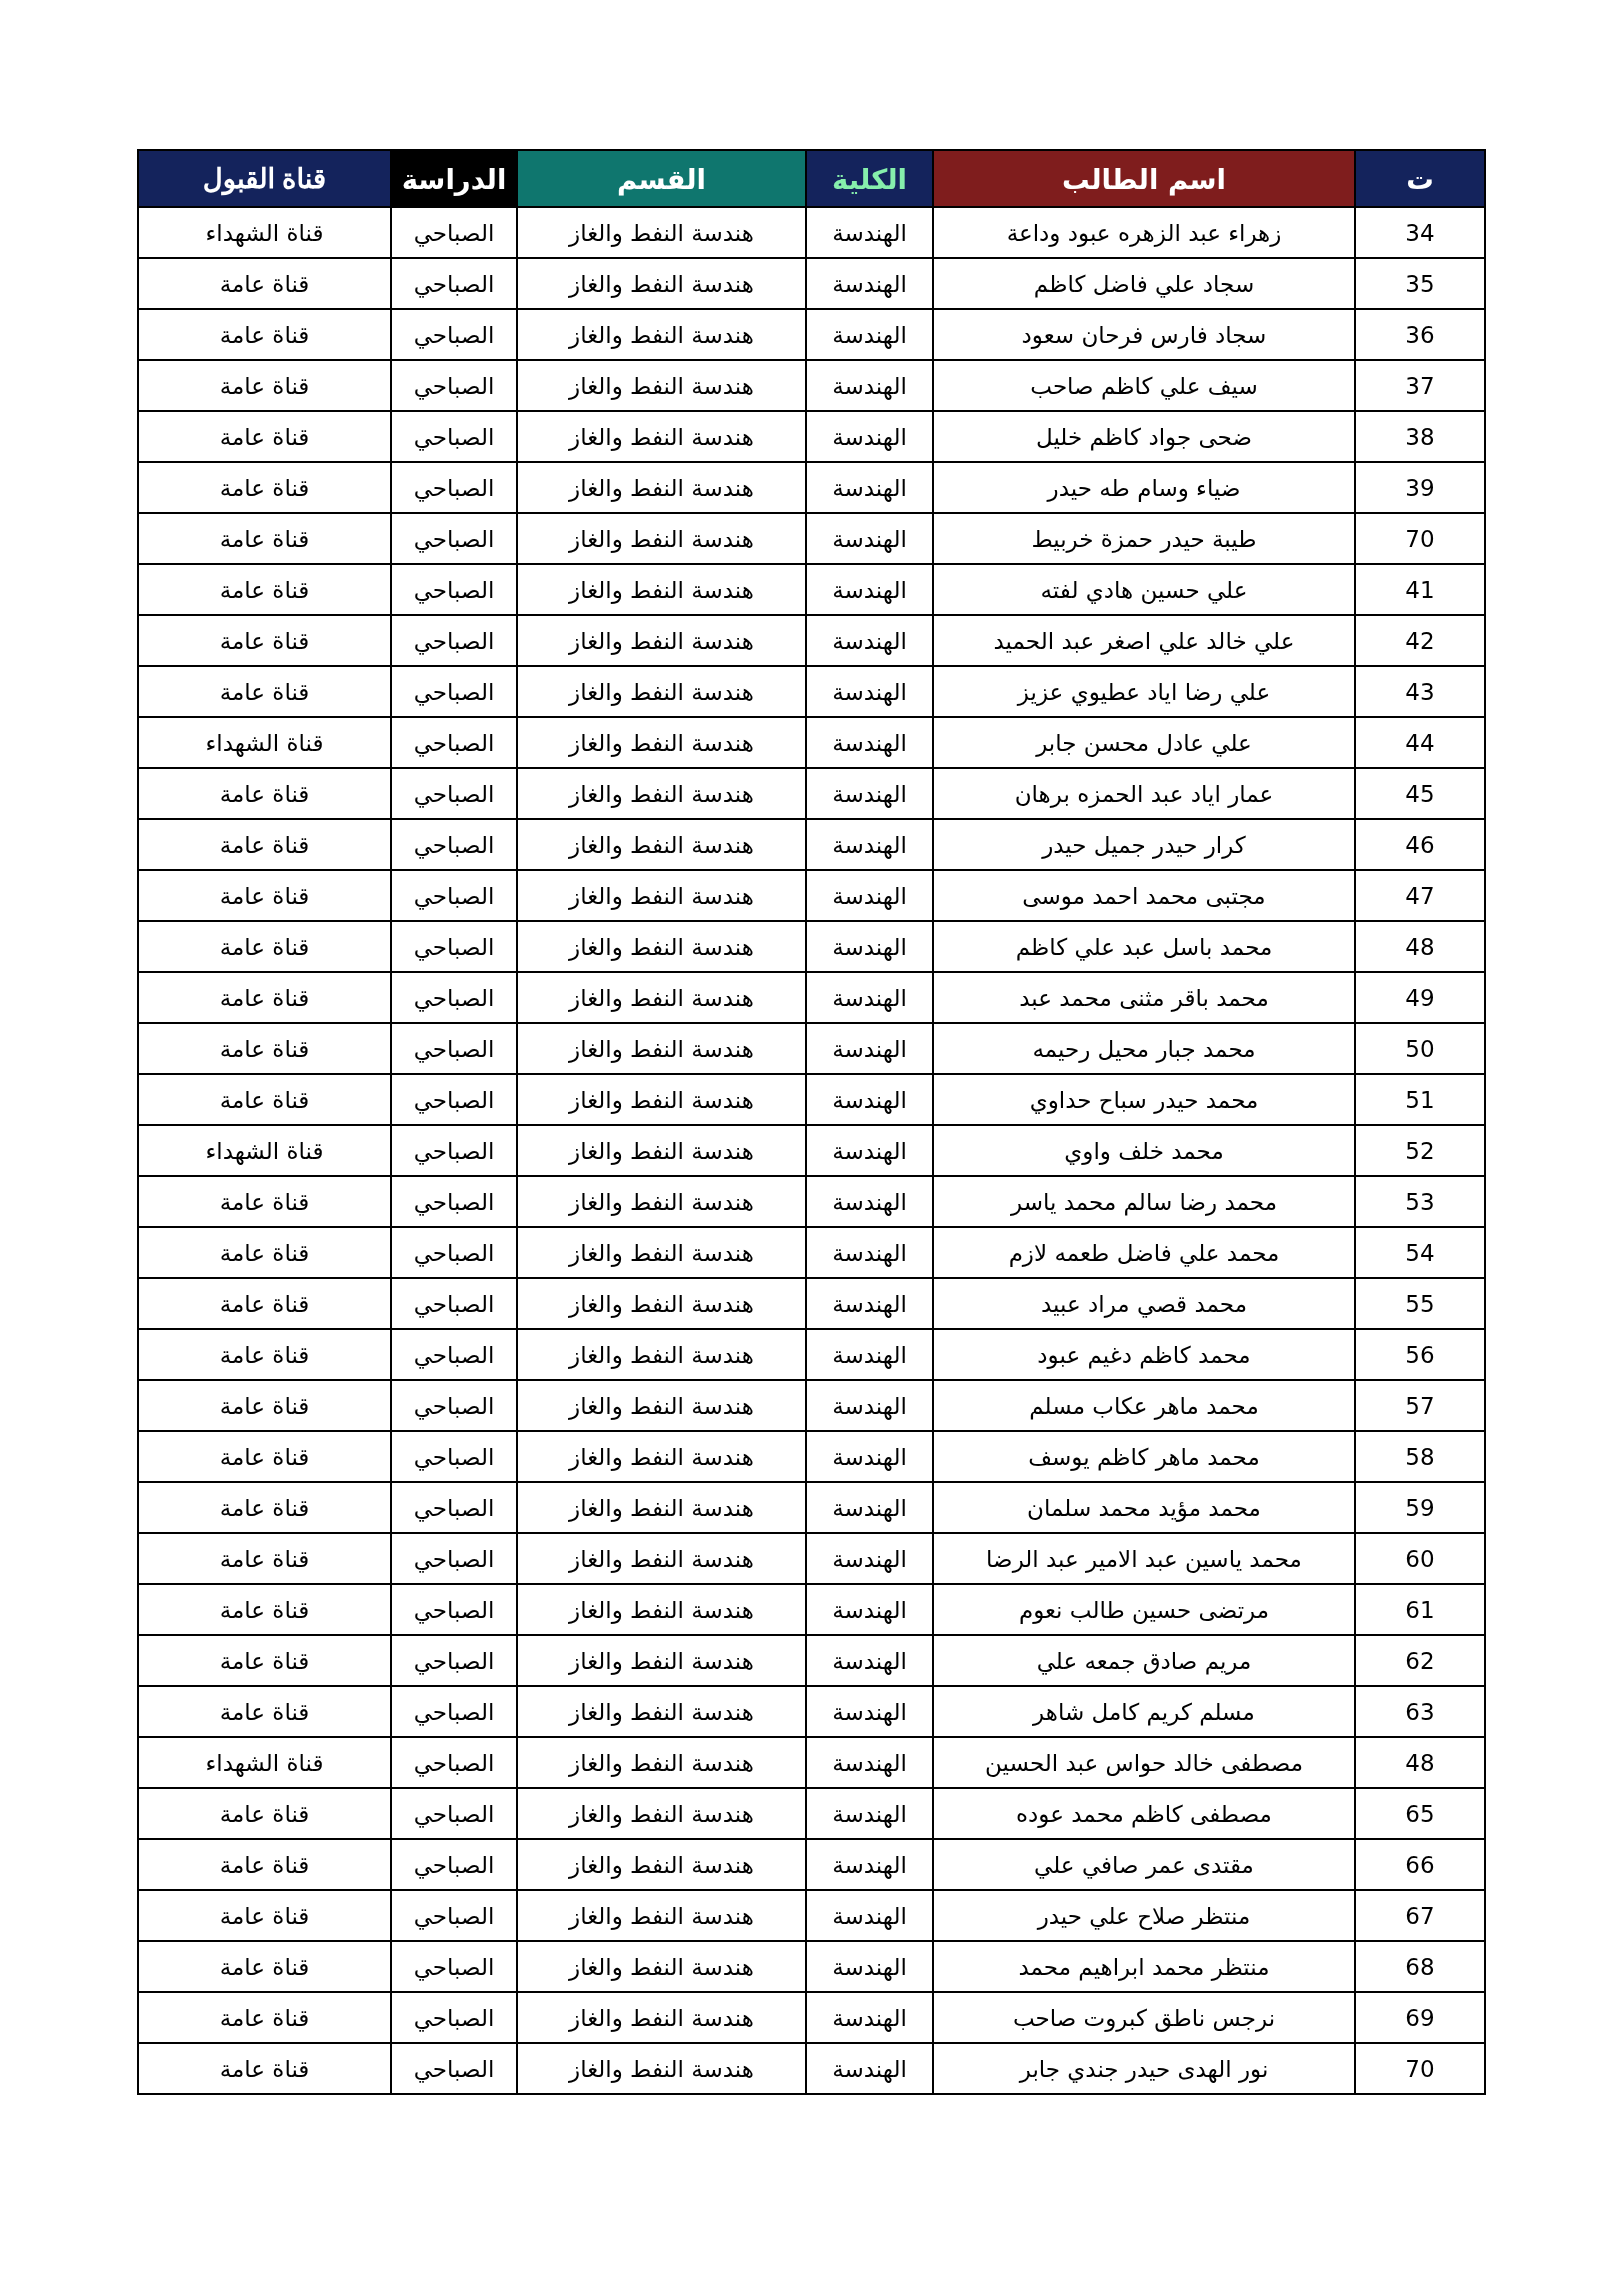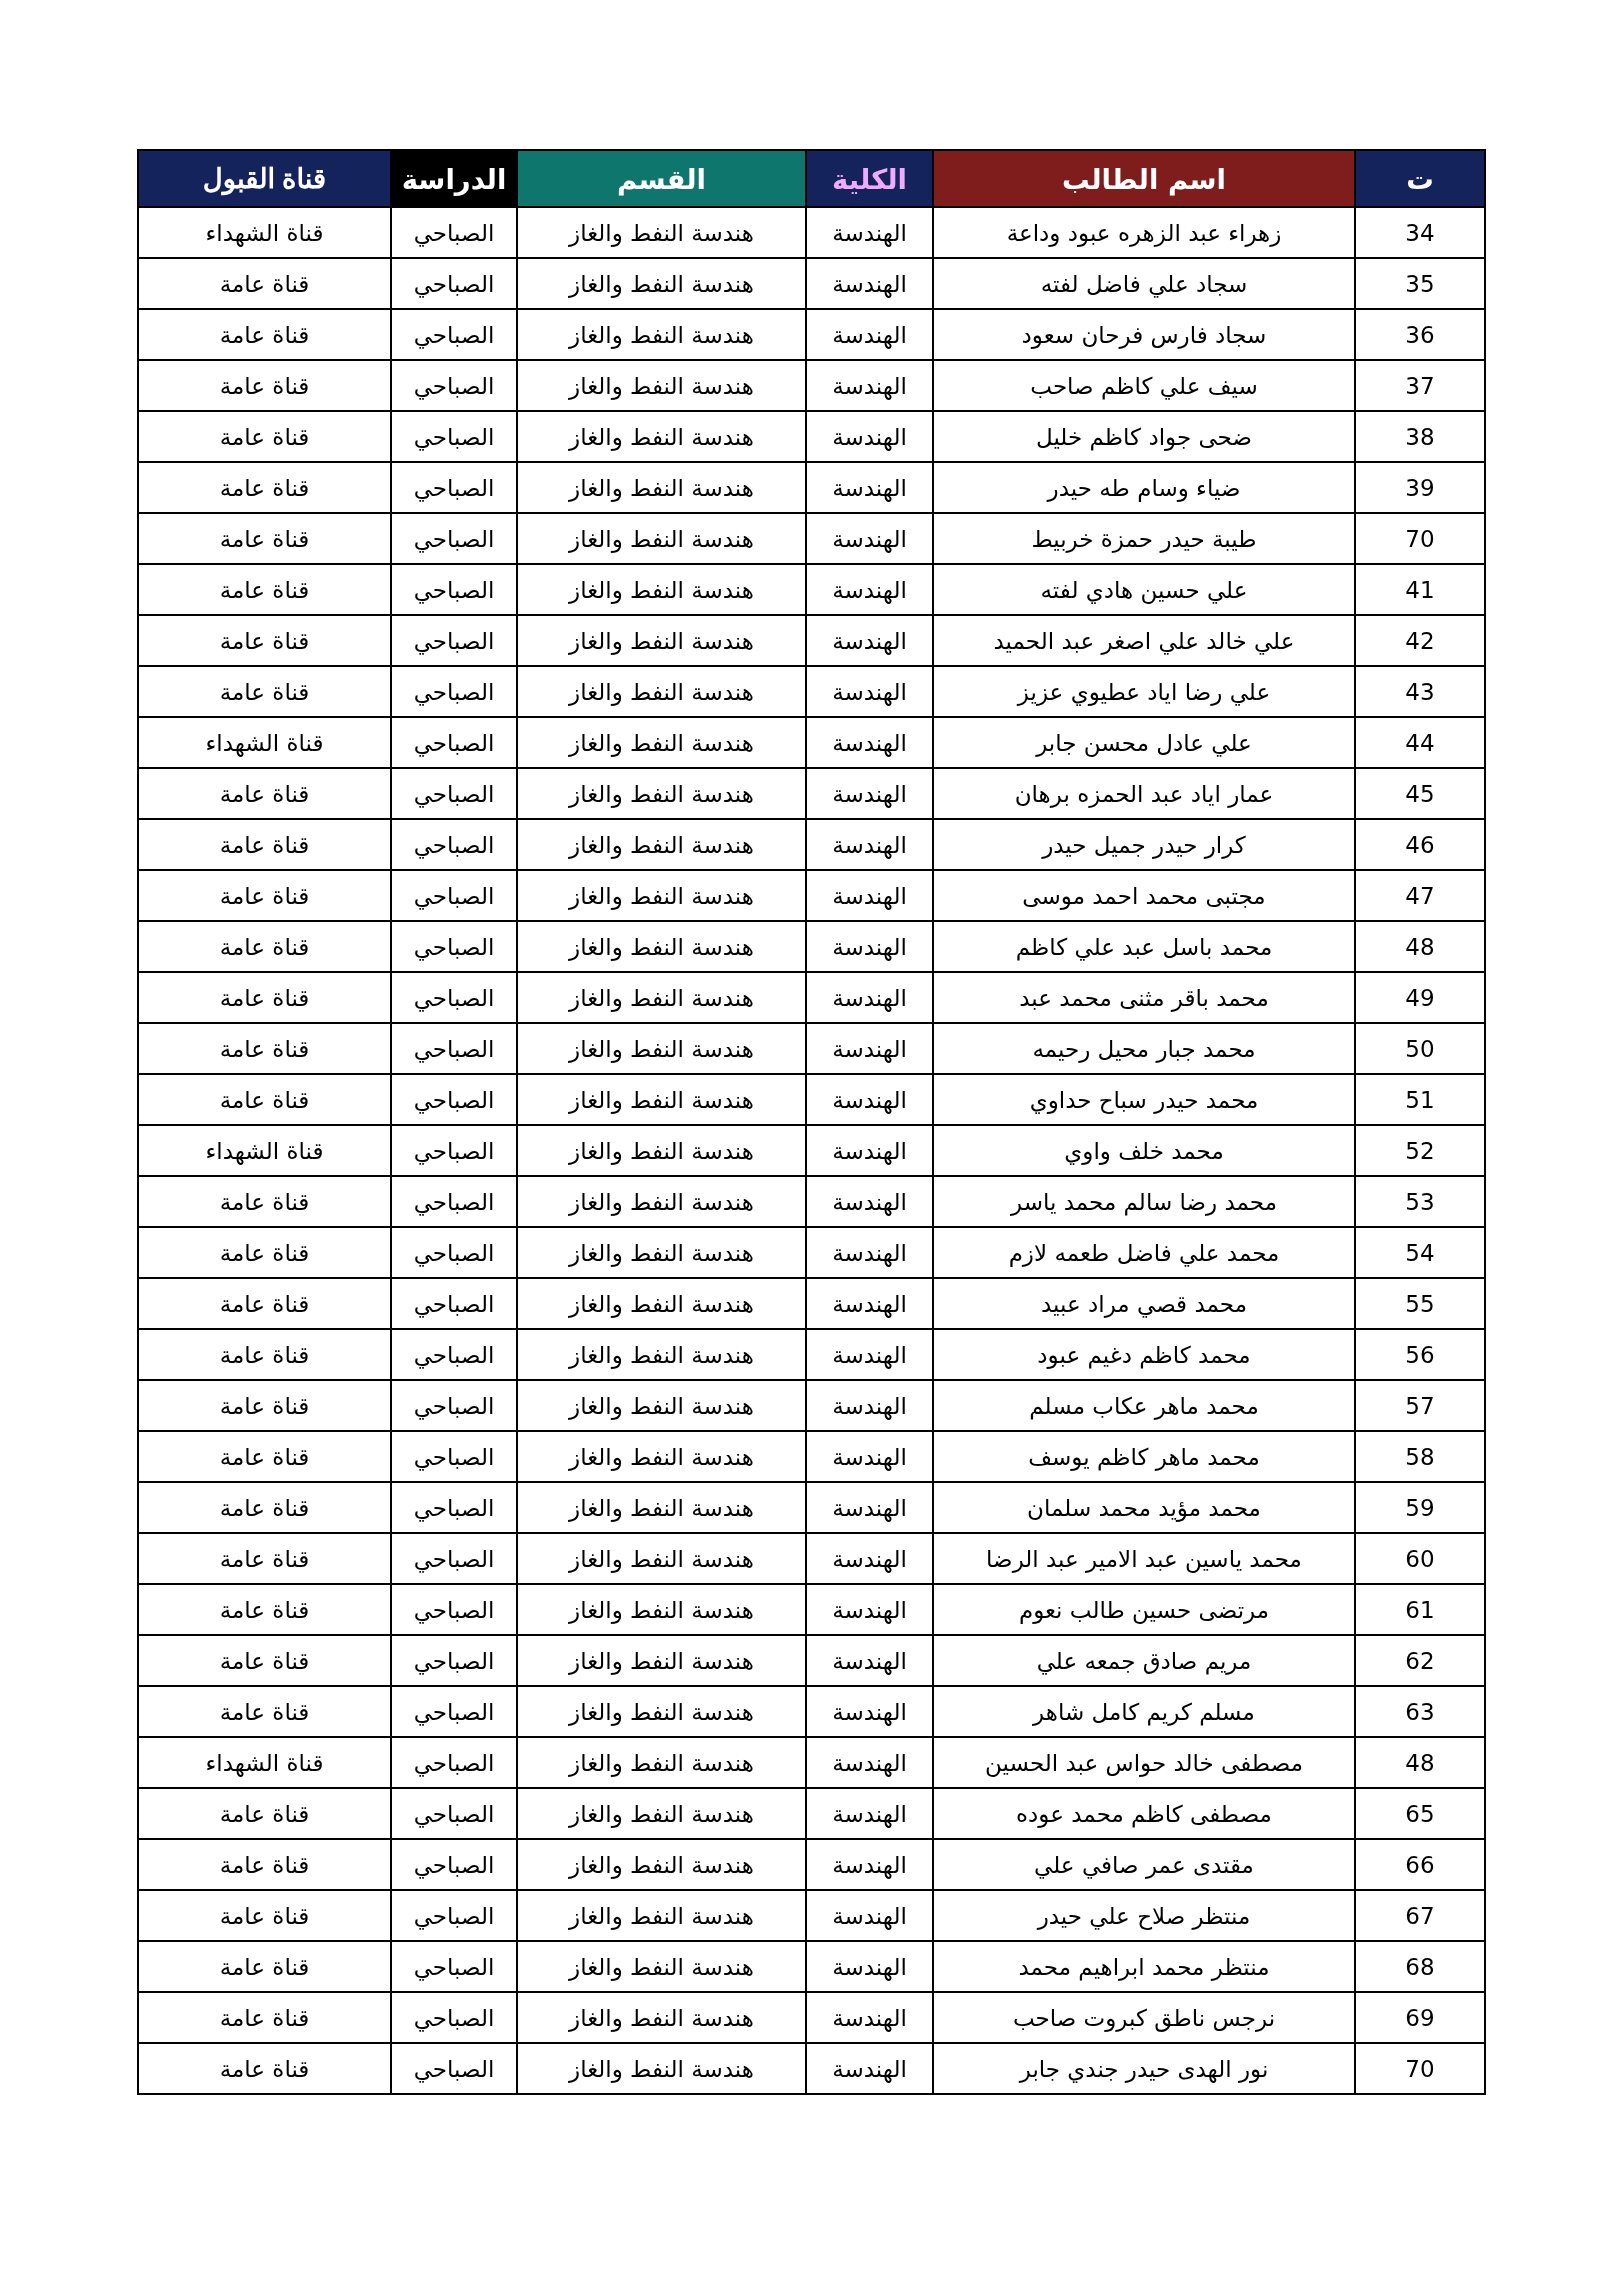--- a/index.html
+++ b/index.html
@@ -62,39 +62,39 @@
       <col class="c-name">
       <col class="c-college">
       <col class="c-dept">
       <col class="c-study">
       <col class="c-channel">
     </colgroup>
     <thead>
       <tr>
         <th style="background: rgb(20, 35, 92); color: rgb(255, 255, 255);">ت</th>
         <th style="background: #7f1d1d; color: rgb(255, 255, 255);">اسم الطالب</th>
-        <th style="background: rgb(20, 35, 92); color: #f0abfc;">الكلية</th>
+        <th style="background: rgb(20, 35, 92); color: #86efac;">الكلية</th>
         <th style="background: #0f766e; color: rgb(255, 255, 255); margin-left: 21px;">القسم</th>
         <th style="background: #000000; color: rgb(255, 255, 255);">الدراسة</th>
         <th style="background: rgb(20, 35, 92); color: rgb(255, 255, 255); font-family: Liberation Serif, serif;">قناة القبول</th>
       </tr>
     </thead>
     <tbody id="rows-body">
     <tr>
       <td>34</td>
       <td>زهراء عبد الزهره عبود وداعة</td>
       <td>الهندسة</td>
       <td>هندسة النفط والغاز</td>
       <td>الصباحي</td>
       <td>قناة الشهداء</td>
     </tr>
 
     <tr>
       <td>35</td>
-      <td>سجاد علي فاضل لفته</td>
+      <td>سجاد علي فاضل كاظم</td>
       <td>الهندسة</td>
       <td>هندسة النفط والغاز</td>
       <td>الصباحي</td>
       <td>قناة عامة</td>
     </tr>
 
     <tr>
       <td>36</td>
       <td>سجاد فارس فرحان سعود</td>
       <td>الهندسة</td>

